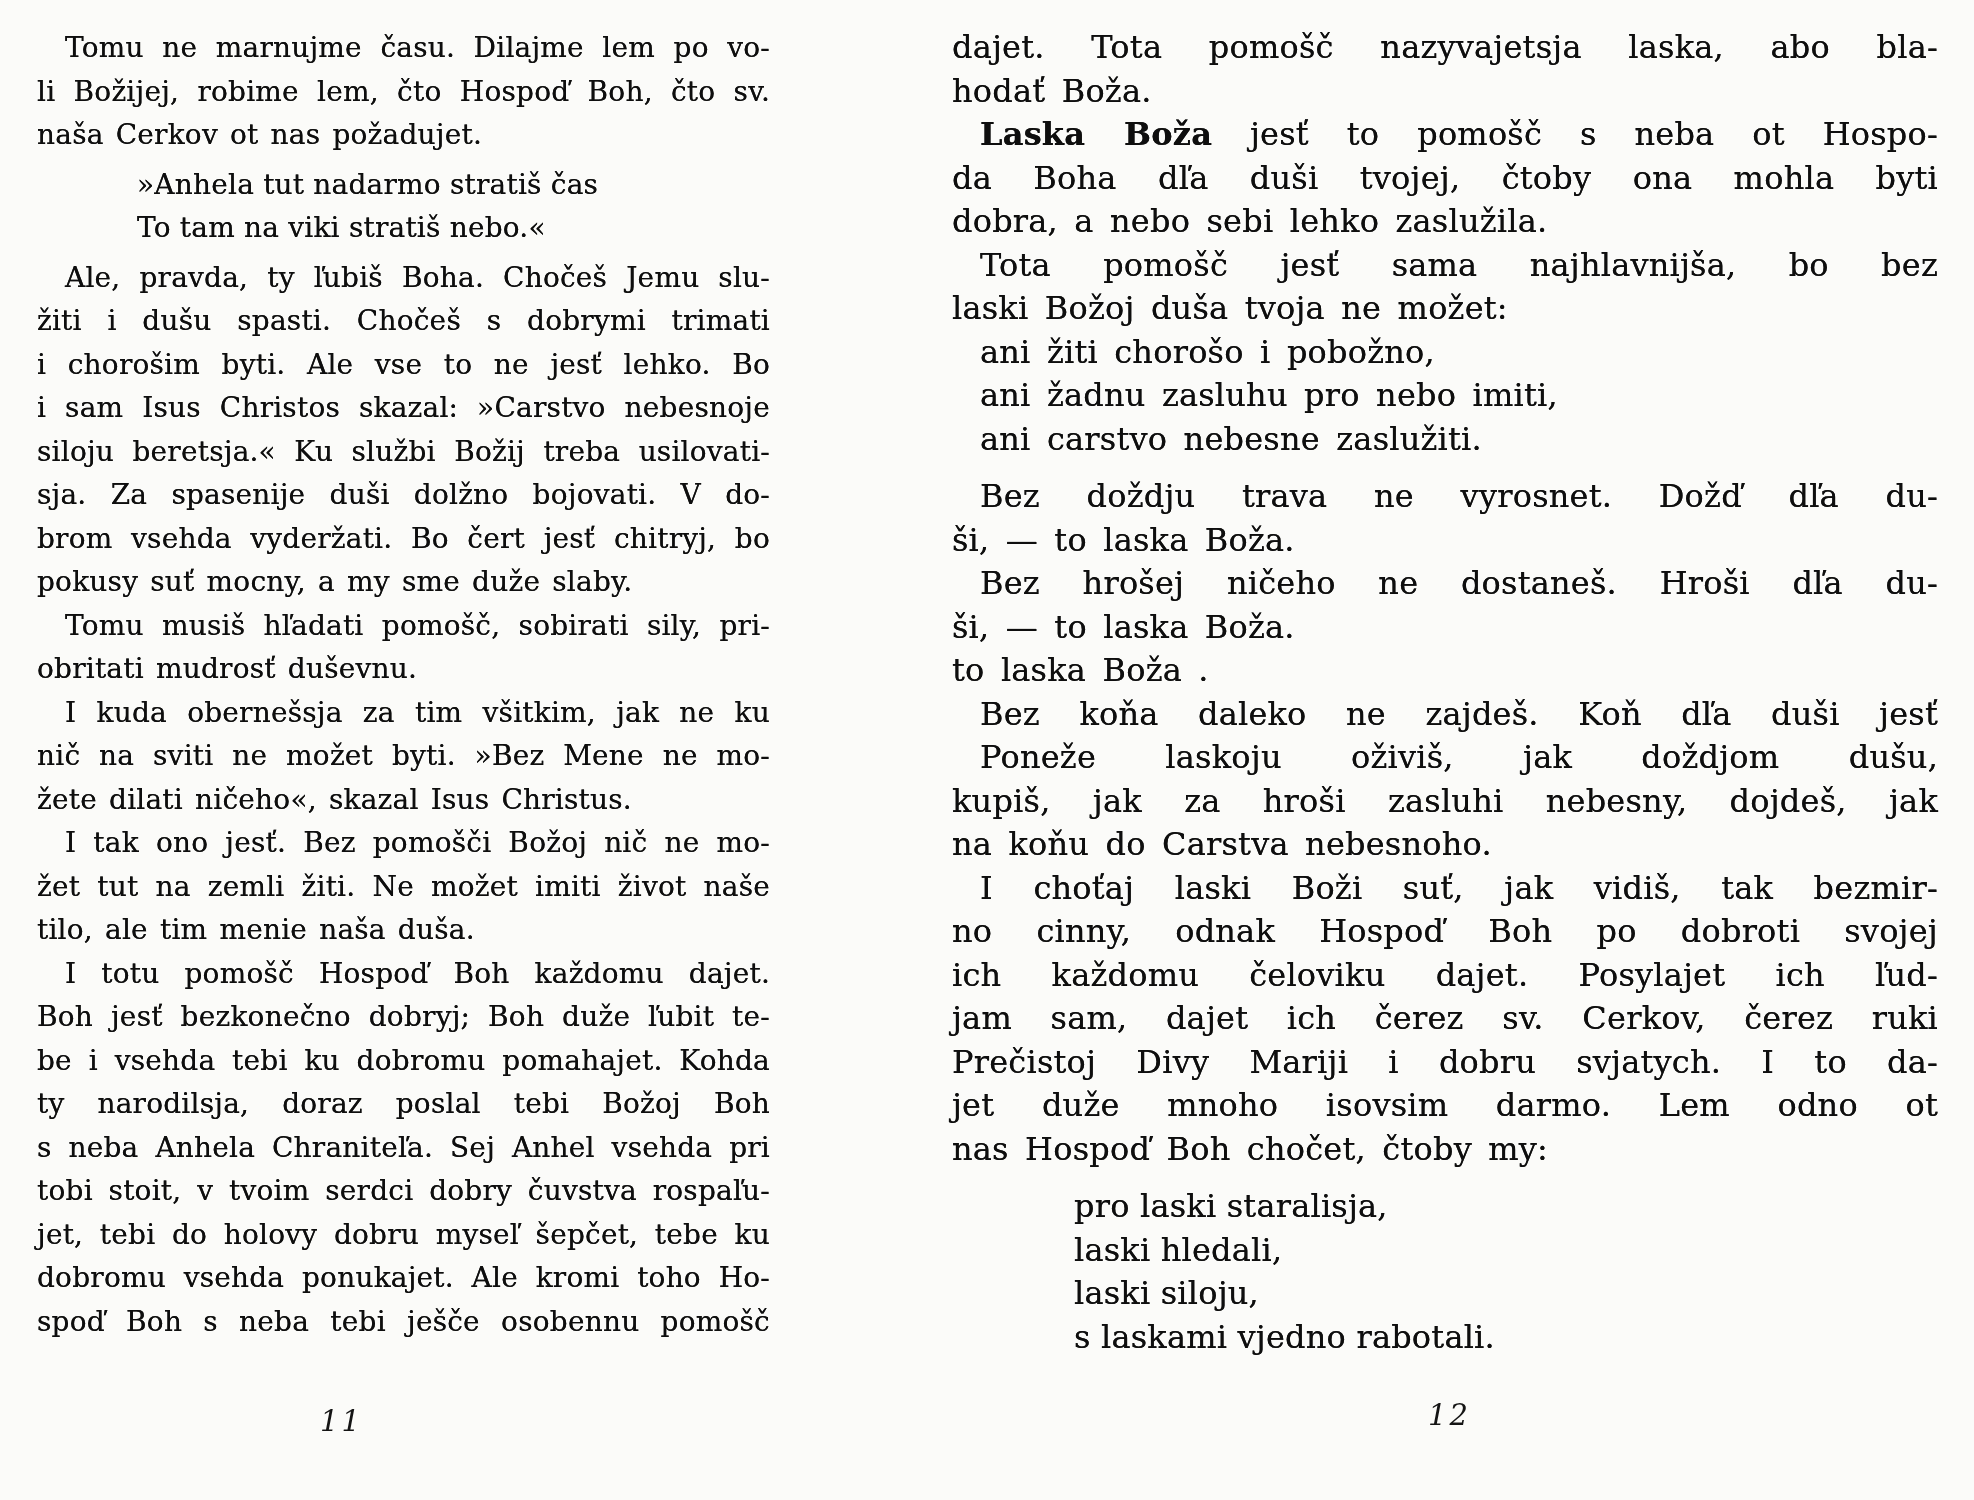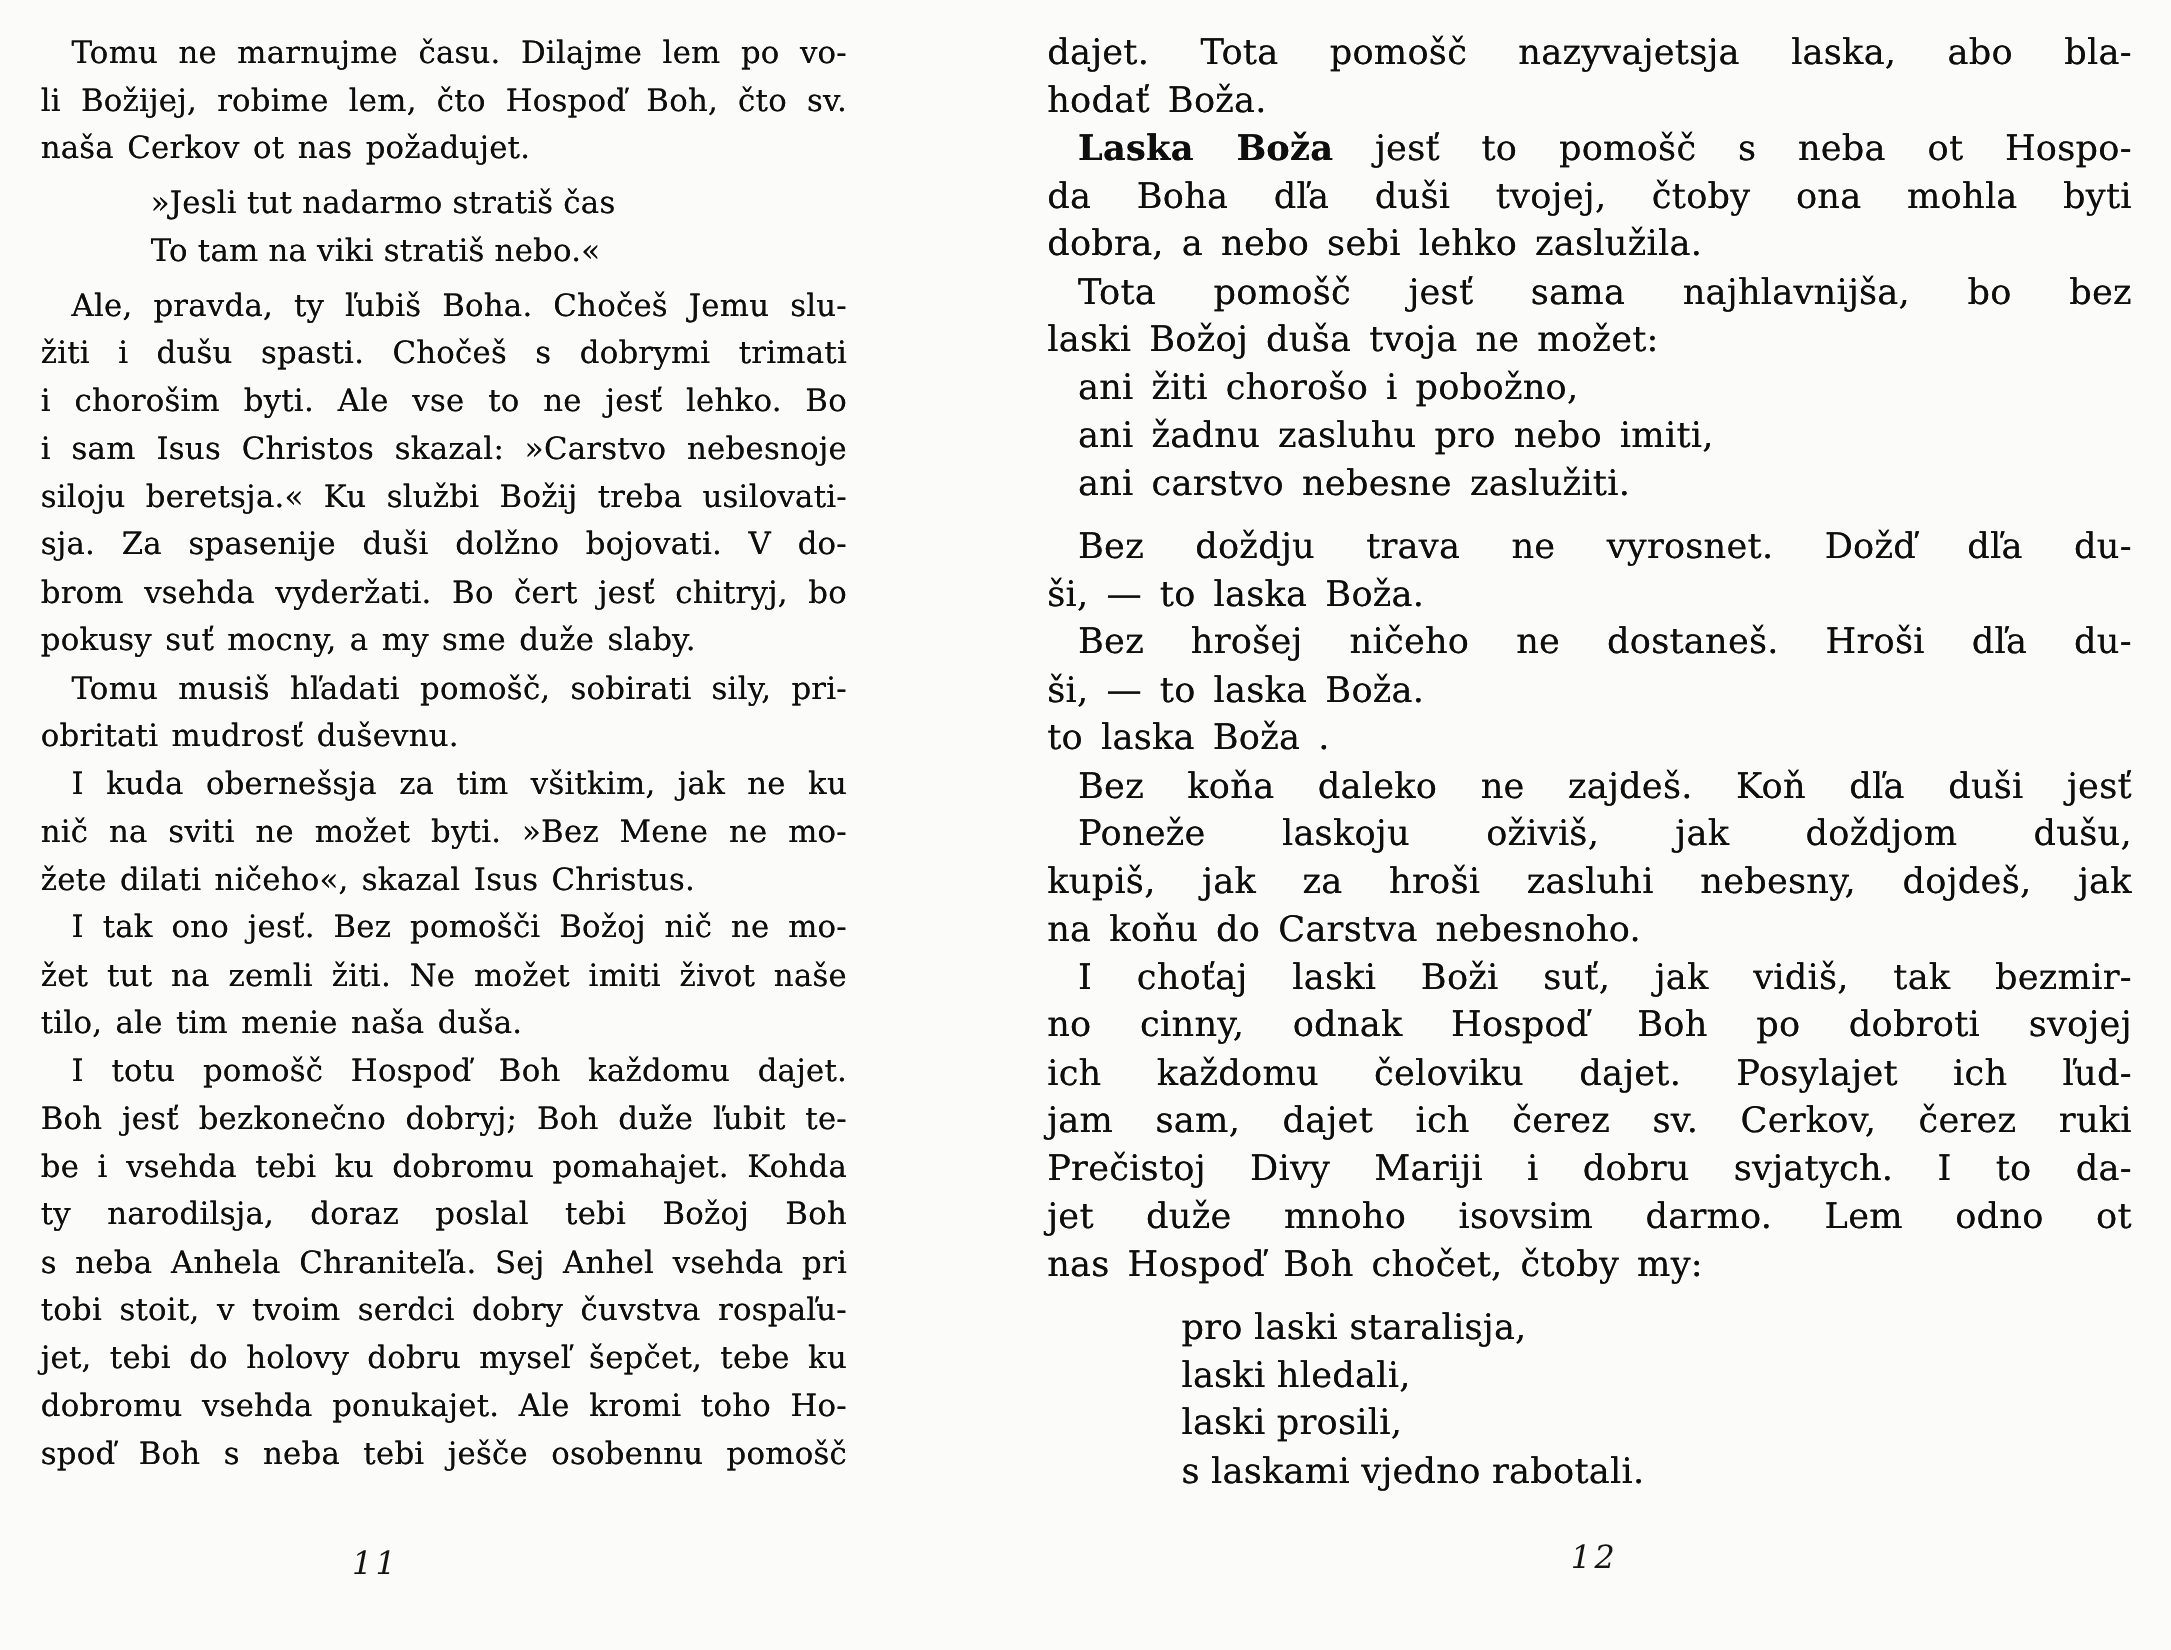--- a/index.html
+++ b/index.html
@@ -62,21 +62,21 @@
 </style>
 </head>
 <body>
 
 <div class="col left-col">
   <div class="ln ind">Tomu ne marnujme času. Dilajme lem po vo-</div>
   <div class="ln">li Božijej, robime lem, čto Hospoď Boh, čto sv.</div>
   <div class="ln last">naša Cerkov ot nas požadujet.</div>
 
   <div class="verse-block">
-    <div class="verse-line">»Jesli tut nadarmo stratiš čas</div>
+    <div class="verse-line">»Anhela tut nadarmo stratiš čas</div>
     <div class="verse-line">To tam na viki stratiš nebo.«</div>
   </div>
 
   <div class="ln ind">Ale, pravda, ty ľubiš Boha. Chočeš Jemu slu-</div>
   <div class="ln">žiti i dušu spasti. Chočeš s dobrymi trimati</div>
   <div class="ln">i chorošim byti. Ale vse to ne jesť lehko. Bo</div>
   <div class="ln">i sam Isus Christos skazal: »Carstvo nebesnoje</div>
   <div class="ln">siloju beretsja.« Ku službi Božij treba usilovati-</div>
   <div class="ln">sja. Za spasenije duši dolžno bojovati. V do-</div>
   <div class="ln">brom vsehda vyderžati. Bo čert jesť chitryj, bo</div>
@@ -137,19 +137,19 @@
   <div class="ln">no cinny, odnak Hospoď Boh po dobroti svojej</div>
   <div class="ln">ich každomu čeloviku dajet. Posylajet ich ľud-</div>
   <div class="ln">jam sam, dajet ich čerez sv. Cerkov, čerez ruki</div>
   <div class="ln">Prečistoj Divy Mariji i dobru svjatych. I to da-</div>
   <div class="ln">jet duže mnoho isovsim darmo. Lem odno ot</div>
   <div class="ln last">nas Hospoď Boh chočet, čtoby my:</div>
 
   <div class="list-block">
     <div class="list-line">pro laski staralisja,</div>
     <div class="list-line">laski hledali,</div>
-    <div class="list-line">laski prosili,</div>
+    <div class="list-line">laski siloju,</div>
     <div class="list-line">s laskami vjedno rabotali.</div>
   </div>
 </div>
 
 <div id="pn-left" class="page-num">11</div>
 <div id="pn-right" class="page-num">12</div>
 
 </body></html>

